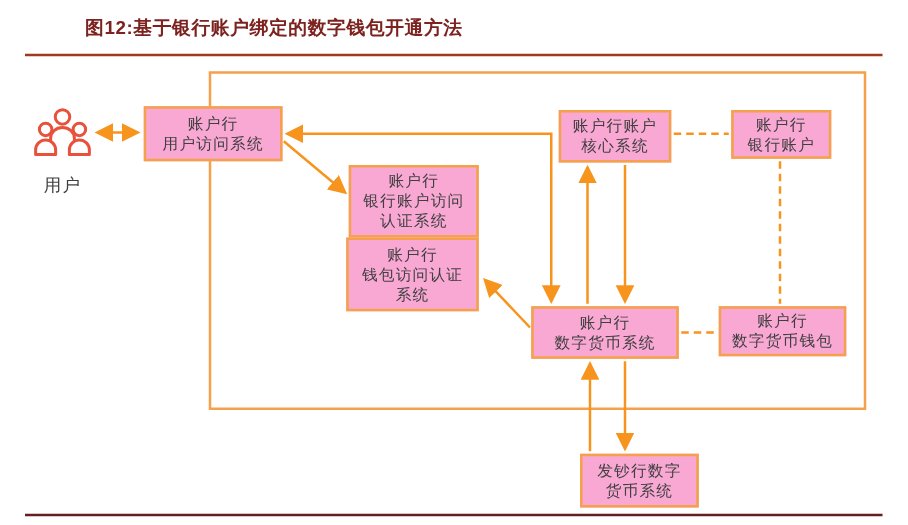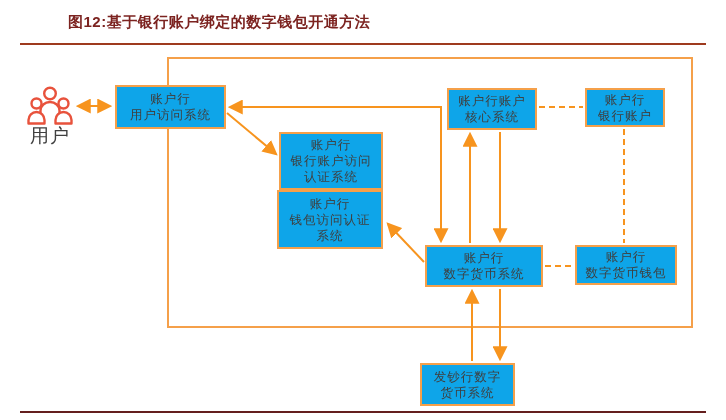--- a/index.html
+++ b/index.html
@@ -20,37 +20,37 @@
     position:absolute;left:20px;top:43px;width:686px;height:2px;
     background:#9e3a1e;
   }
   .footer-rule{
     position:absolute;left:20px;top:411px;width:686px;height:2px;
     background:#641f1e;
   }
   .overlay{position:absolute;left:0;top:0;}
   .node{
     position:absolute;
-    background:#0ea5e9;
+    background:#f9a8d4;
     border:2px solid #f5a04a;
     color:#3f3f3f;
     font-size:12.5px;line-height:1.28;
     display:flex;align-items:center;justify-content:center;
     text-align:center;
     white-space:pre-line;
     box-sizing:border-box;
     letter-spacing:1px;
   }
   .container-label{
     position:absolute;left:237px;top:63px;
     font-size:13px;color:#3f3f3f;letter-spacing:2px;
   }
   .user-label{
-    position:absolute;left:26px;top:123px;width:48px;
-    text-align:center;font-size:19px;color:#3f3f3f;letter-spacing:1px;
+    position:absolute;left:26px;top:140px;width:48px;
+    text-align:center;font-size:14px;color:#3f3f3f;letter-spacing:1px;
   }
   .user-icon{position:absolute;left:26px;top:86px;}
 </style>
 </head>
 <body>
 
 <div class="page">
 
   <div class="fig-title">图12:基于银行账户绑定的数字钱包开通方法</div>
   <div class="title-rule"></div>
@@ -116,17 +116,17 @@
 
   <div class="node" style="left:585px;top:88px;width:80px;height:39px;">账户行
 银行账户</div>
 
   <div class="node" style="left:425px;top:245px;width:118px;height:42px;">账户行
 数字货币系统</div>
 
   <div class="node" style="left:575px;top:245px;width:102px;height:40px;">账户行
 数字货币钱包</div>
 
-  <div class="node" style="left:420px;top:363px;width:95px;height:43px;">发钞行数字
+  <div class="node" style="left:464px;top:363px;width:95px;height:43px;">发钞行数字
 货币系统</div>
 
   <div class="footer-rule"></div>
 </div>
 
 </body></html>

